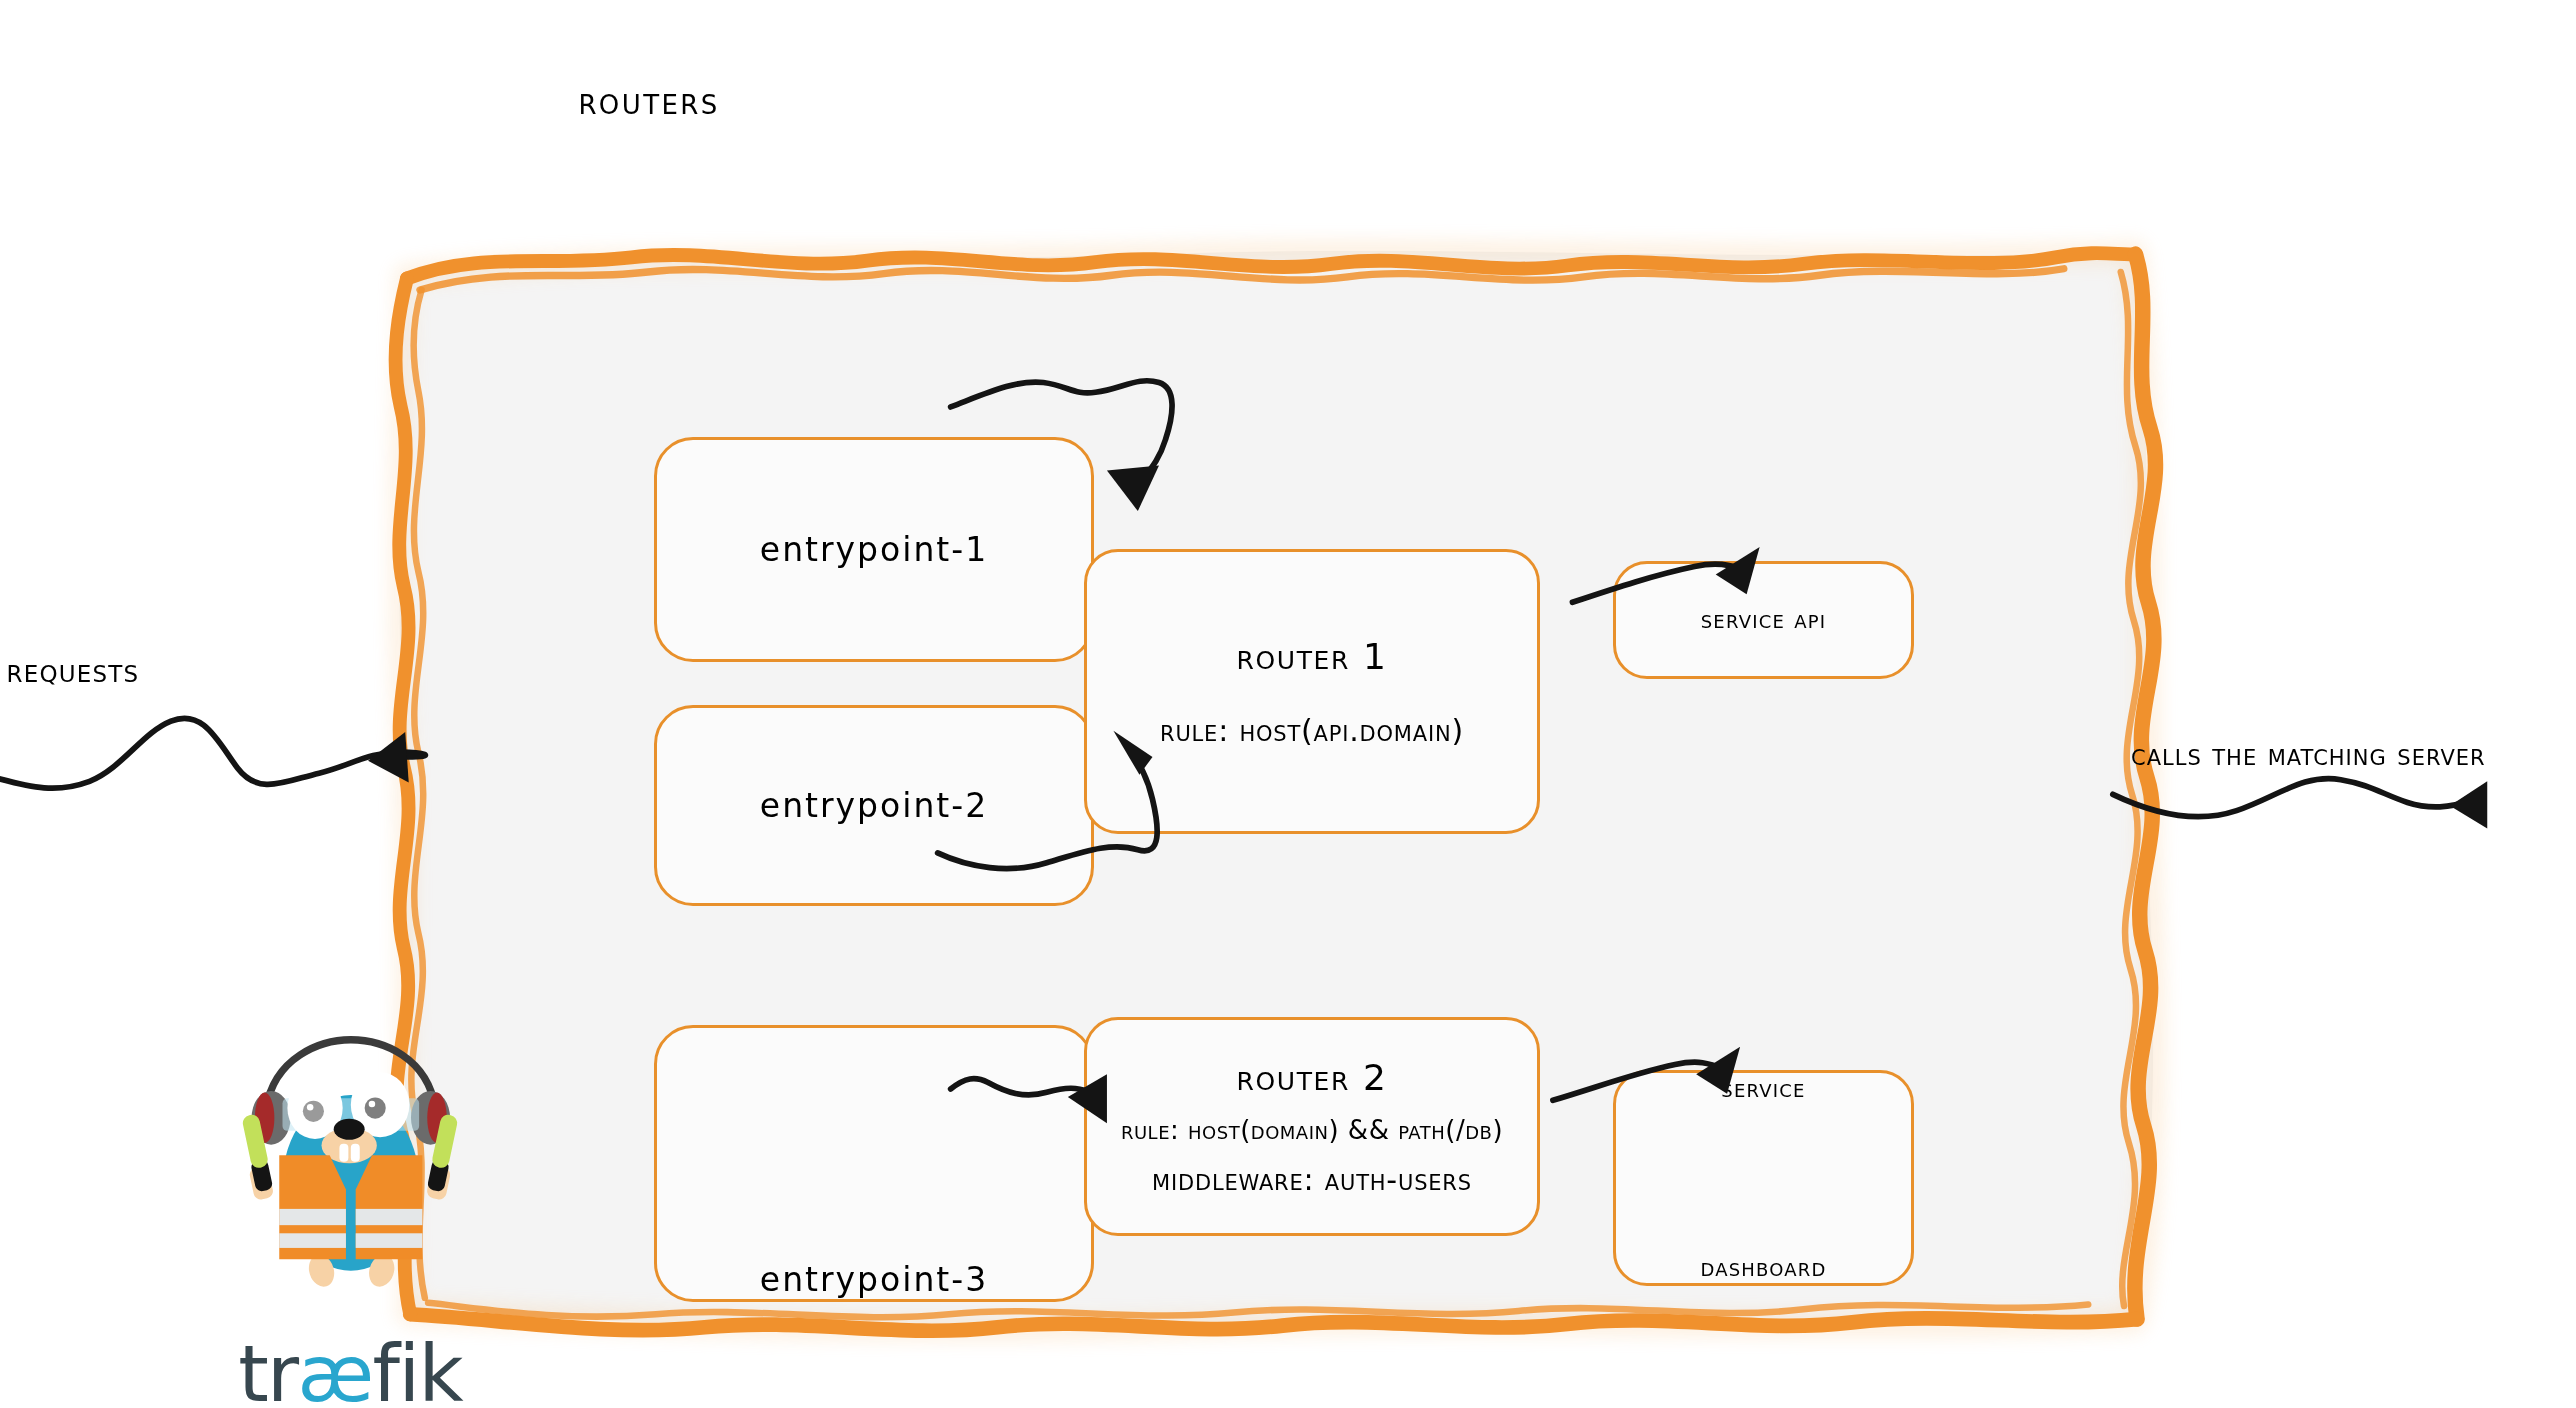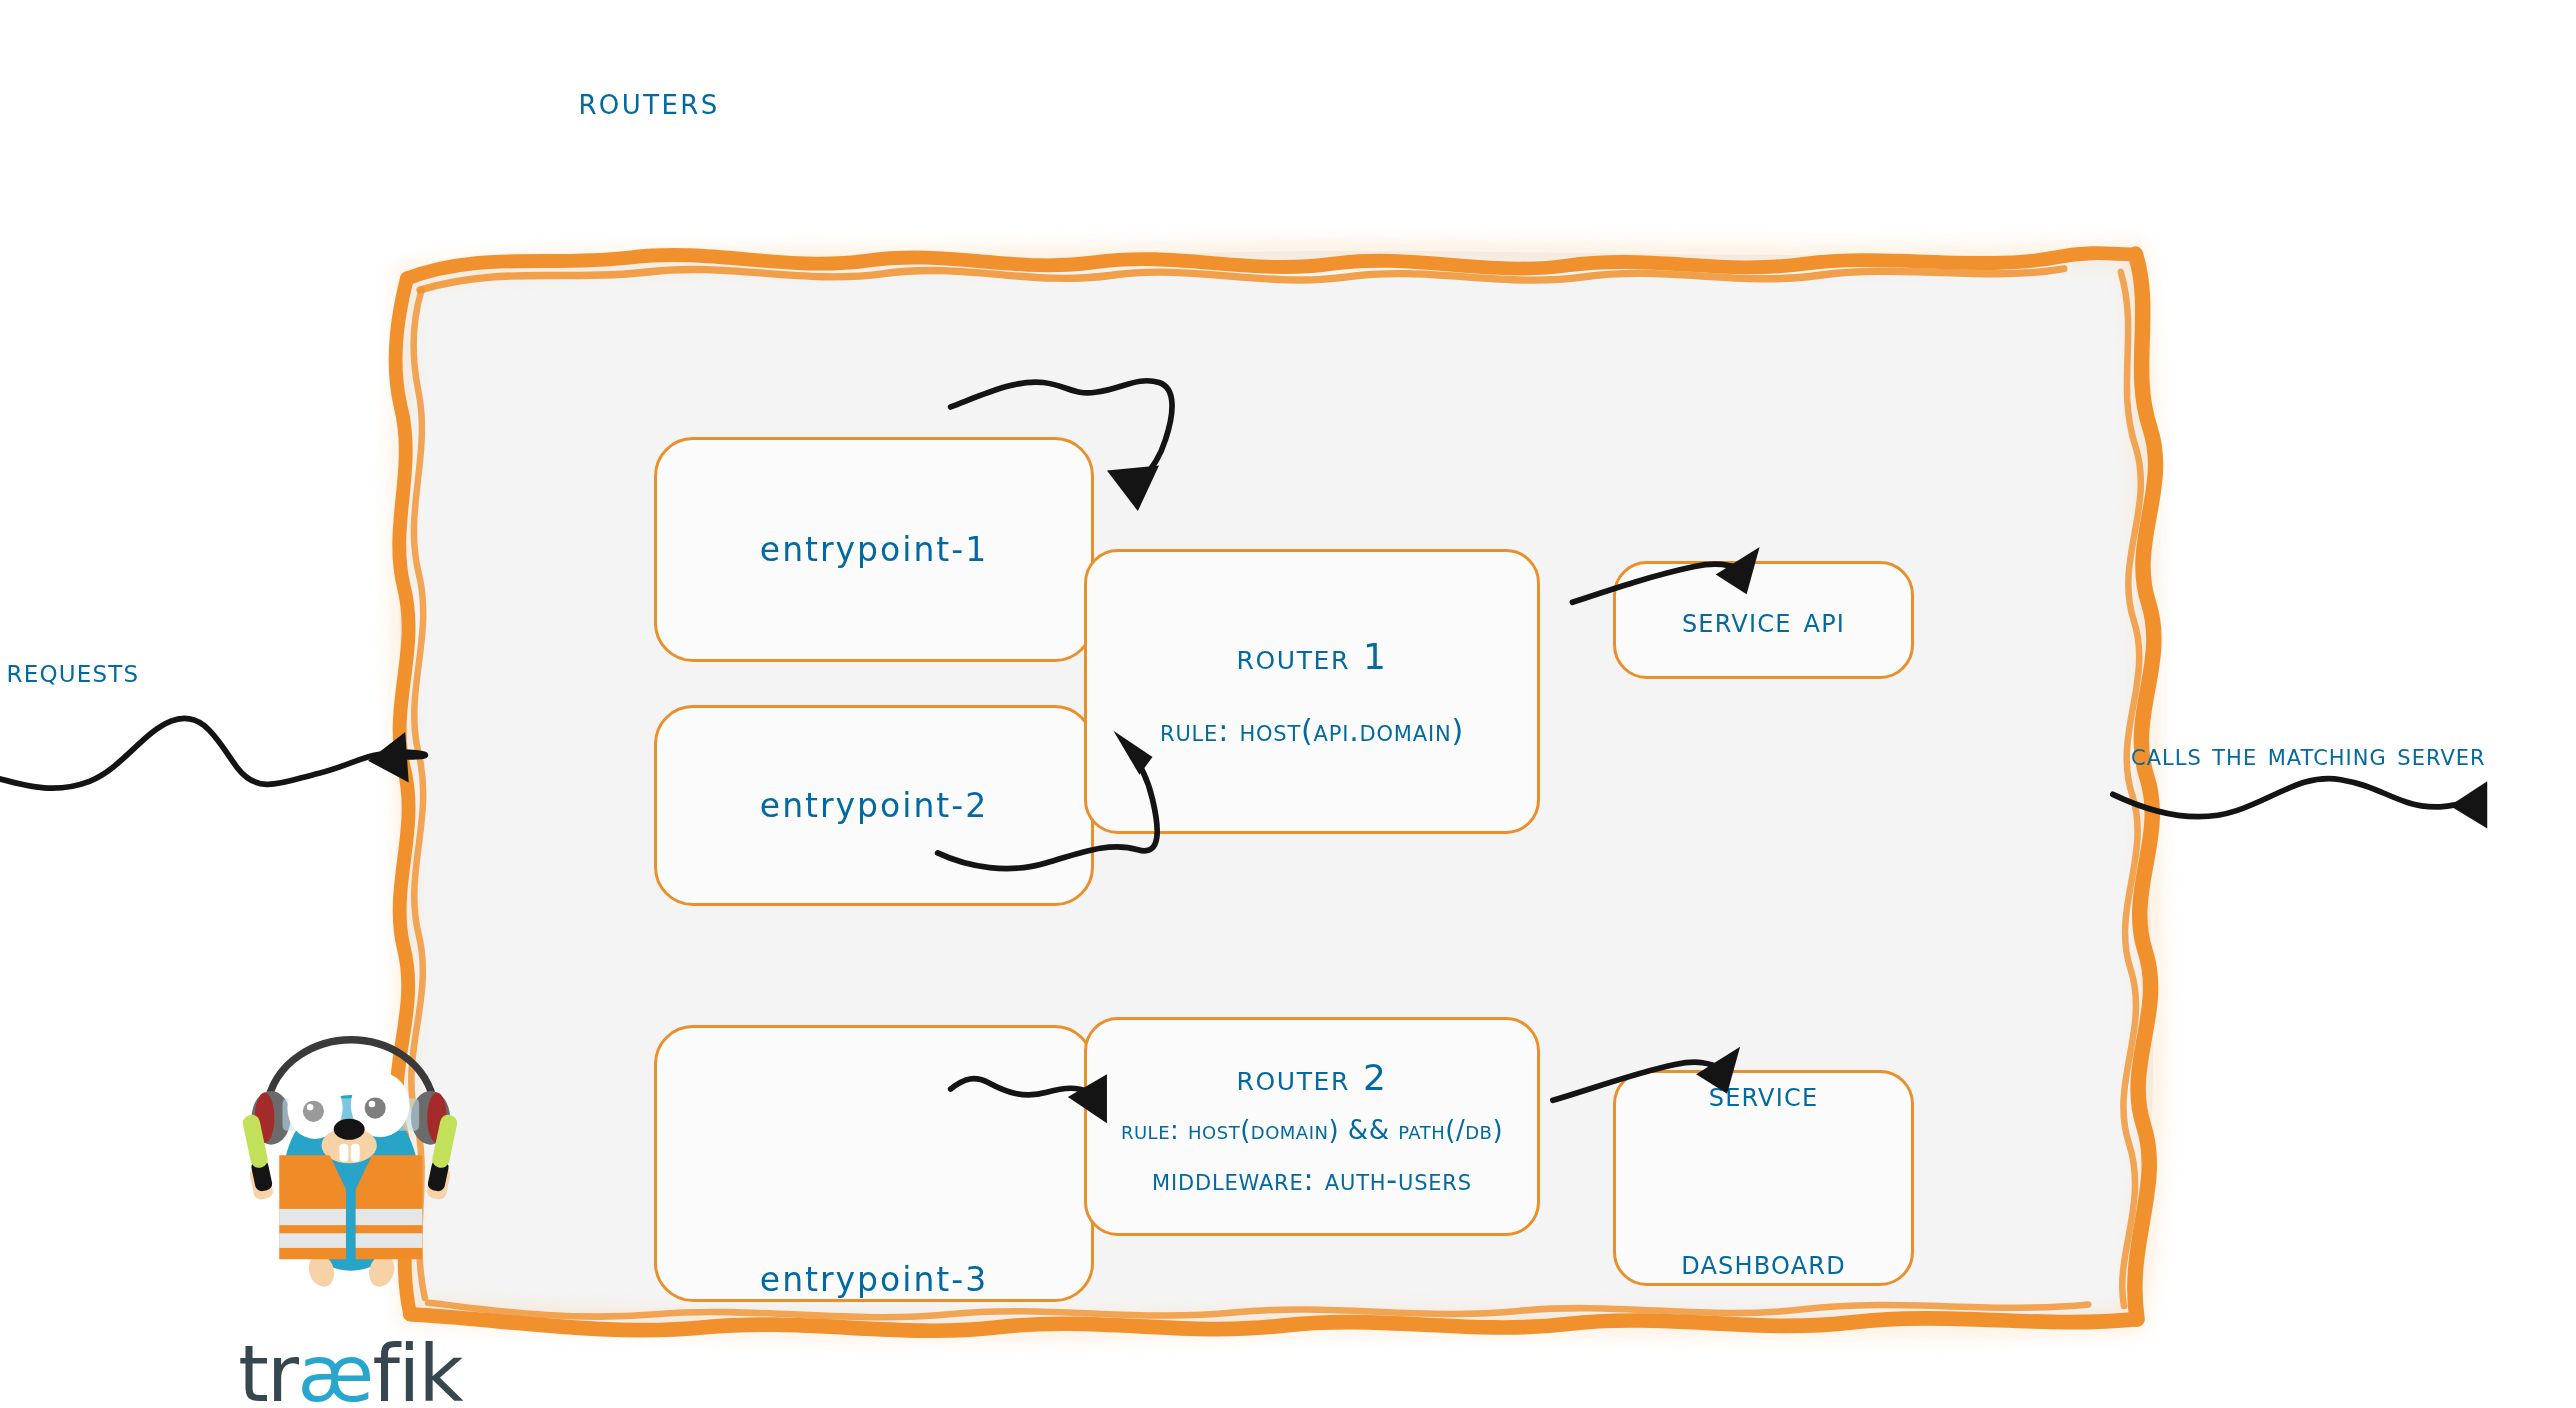--- a/index.html
+++ b/index.html
@@ -11,21 +11,21 @@
     width: 2576px;
     height: 1408px;
     position: relative;
     overflow: hidden;
     font-family: "DejaVu Sans", sans-serif;
   }
 
   
   .hand {
     font-family: "DejaVu Sans", sans-serif;
-    color: #0369a1;
+    color: #000000;
     font-weight: 500;
     letter-spacing: 0.4px;
     white-space: nowrap;
   }
   .smallcaps {
     font-variant: small-caps;
     text-transform: lowercase;
   }
 
   
@@ -92,21 +92,21 @@
   }
   .router-rule {
     font-size: 30px;
     letter-spacing: 0.8px;
   }
   .router-rule-sm {
     font-size: 26px;
     letter-spacing: 0.5px;
   }
   .svc-label {
-    font-size: 34px;
+    font-size: 25px;
     letter-spacing: 1.2px;
     line-height: 1.25;
     text-align: center;
   }
 
   
   #entrypoint-1 { left: 258px; top: 189px;  width: 440px; height: 225px; }
   #entrypoint-2 { left: 258px; top: 457px;  width: 440px; height: 201px; }
   #entrypoint-3 { left: 258px; top: 777px;  width: 440px; height: 277px; justify-content: flex-end; }
 

